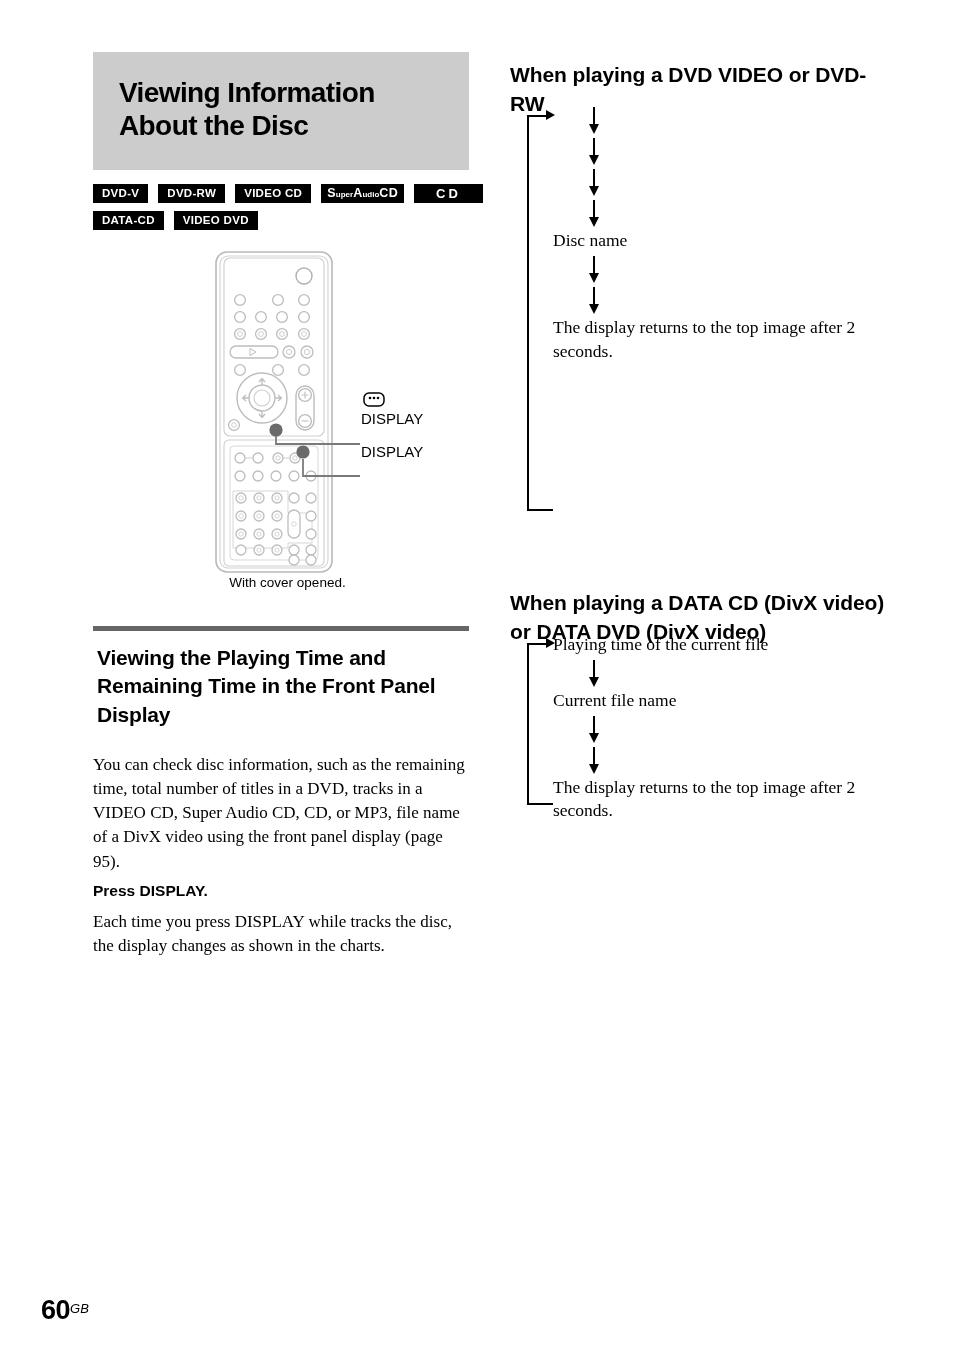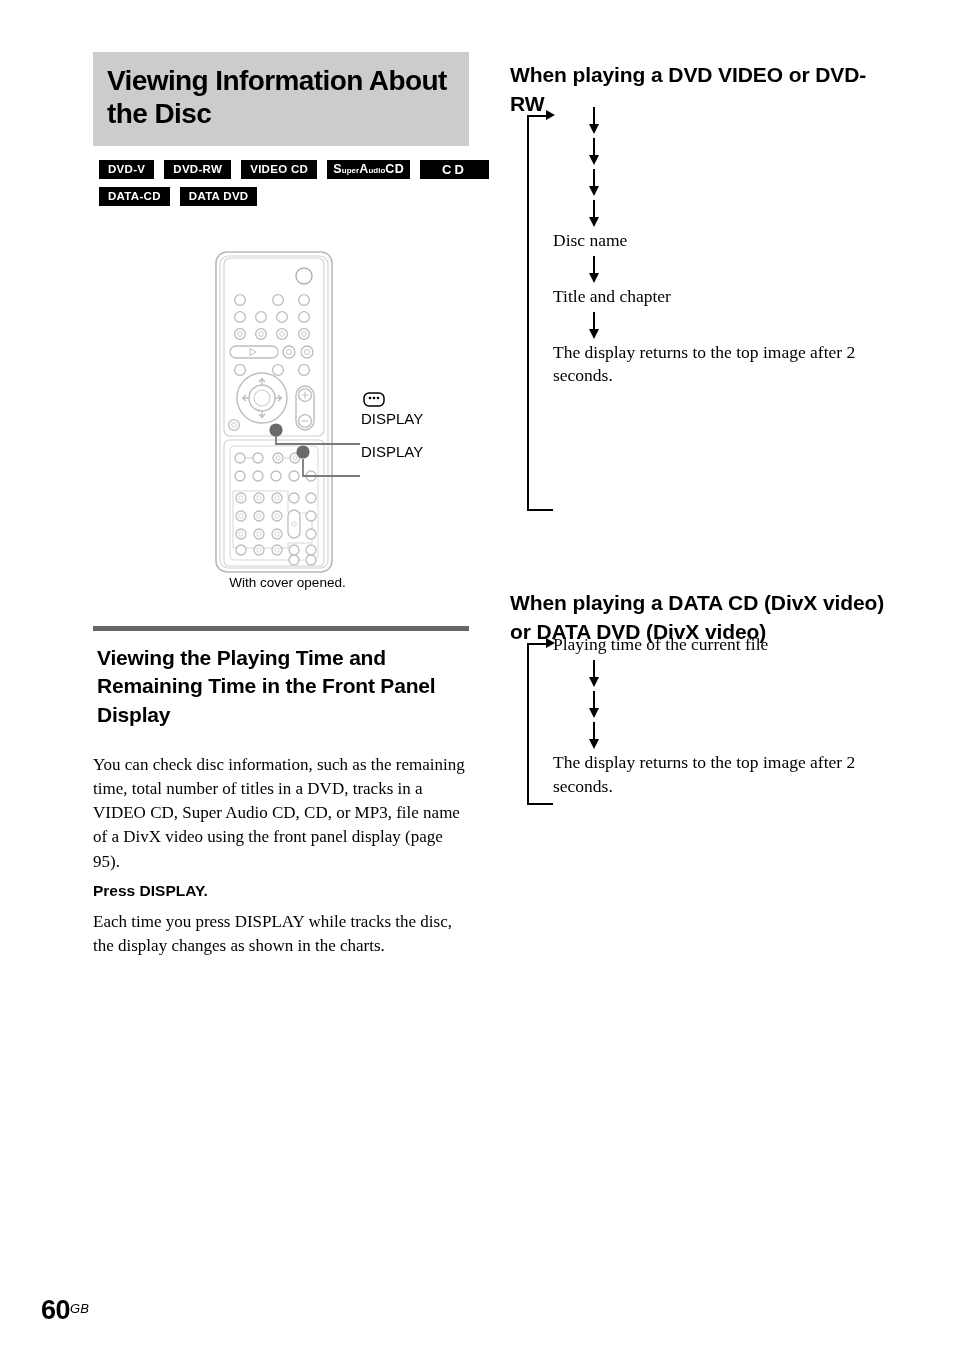--- a/index.html
+++ b/index.html
@@ -30,35 +30,34 @@
     box-sizing: border-box;
     width: 376px;
     min-height: 93px;
   }
   #chapter-title {
     font-family: "Liberation Sans", sans-serif;
     font-weight: bold;
     font-size: 28px;
     line-height: 1.18;
     letter-spacing: -0.6px;
-    margin: 0;
+    margin: 12px;
     color: #000;
   }
 
   
   #disc-badges {
     margin-top: 14px;
   }
   .badge-row {
     display: flex;
     align-items: center;
     gap: 10px;
     margin-bottom: 8px;
     height: 19px;
-    margin-left: 6px;
   }
   .badge {
     background: #000000;
     color: #ffffff;
     font-family: "Liberation Sans", sans-serif;
     font-weight: bold;
     font-size: 11.5px;
     letter-spacing: 0.3px;
     height: 19px;
     line-height: 19px;
@@ -291,21 +290,21 @@
           <span class="s-big">S</span>
           <span class="s-sml">uper</span>
           <span class="s-big">A</span>
           <span class="s-sml">udio</span>
           <span class="s-big">CD</span>
         </span>
       <span class="badge badge-cd">CD</span>
     </div>
     <div class="badge-row">
       <span class="badge">DATA-CD</span>
-      <span class="badge">DATA DVD</span>
+      <span class="badge">VIDEO DVD</span>
     </div>
   </div>
 
 </div>
 
 <div id="remote-figure">
   <svg width="270" height="350" viewBox="0 0 270 350" xmlns="http://www.w3.org/2000/svg">
     <g fill="none" stroke="#b9b9b9" stroke-width="1.6">
 
       <rect x="16" y="4" width="116" height="320" rx="11" ry="11" fill="#ffffff"></rect>
@@ -496,39 +495,39 @@
       <div class="loop-top-head" style="left:19px;"></div>
       <div class="loop-bottom" style="top:404px;"></div>
     </div>
 
     <div class="flow-arrow"></div>
     <div class="flow-arrow"></div>
     <div class="flow-arrow"></div>
     <div class="flow-arrow"></div>
     <p class="flow-step">Disc name</p>
     <div class="flow-arrow"></div>
-    <p class="flow-step">Title and chapter</p>
     <div class="flow-arrow"></div>
     <p class="flow-step">The display returns to the top image after 2 seconds.</p>
   </div>
 </div>
 
 <h2 class="rc-heading" id="rc-heading-2">When playing a DATA CD (DivX video) or DATA DVD (DivX video)</h2>
 
 <div class="flow" id="flow-2">
   <div class="flow-inner">
     <div class="loop">
       <div class="loop-v" style="height:160px;"></div>
       <div class="loop-top"></div>
       <div class="loop-top-head" style="left:19px;"></div>
       <div class="loop-bottom" style="top:170px;"></div>
     </div>
 
     <p class="flow-step">Playing time of the current file</p>
     <div class="flow-arrow"></div>
+    <p class="flow-step">Current file name</p>
     <div class="flow-arrow"></div>
     <div class="flow-arrow"></div>
     <p class="flow-step">The display returns to the top image after 2 seconds.</p>
   </div>
 </div>
 
 <div id="page-footer">
   <span id="page-number">60</span><span id="page-region">GB</span>
 </div>
 

